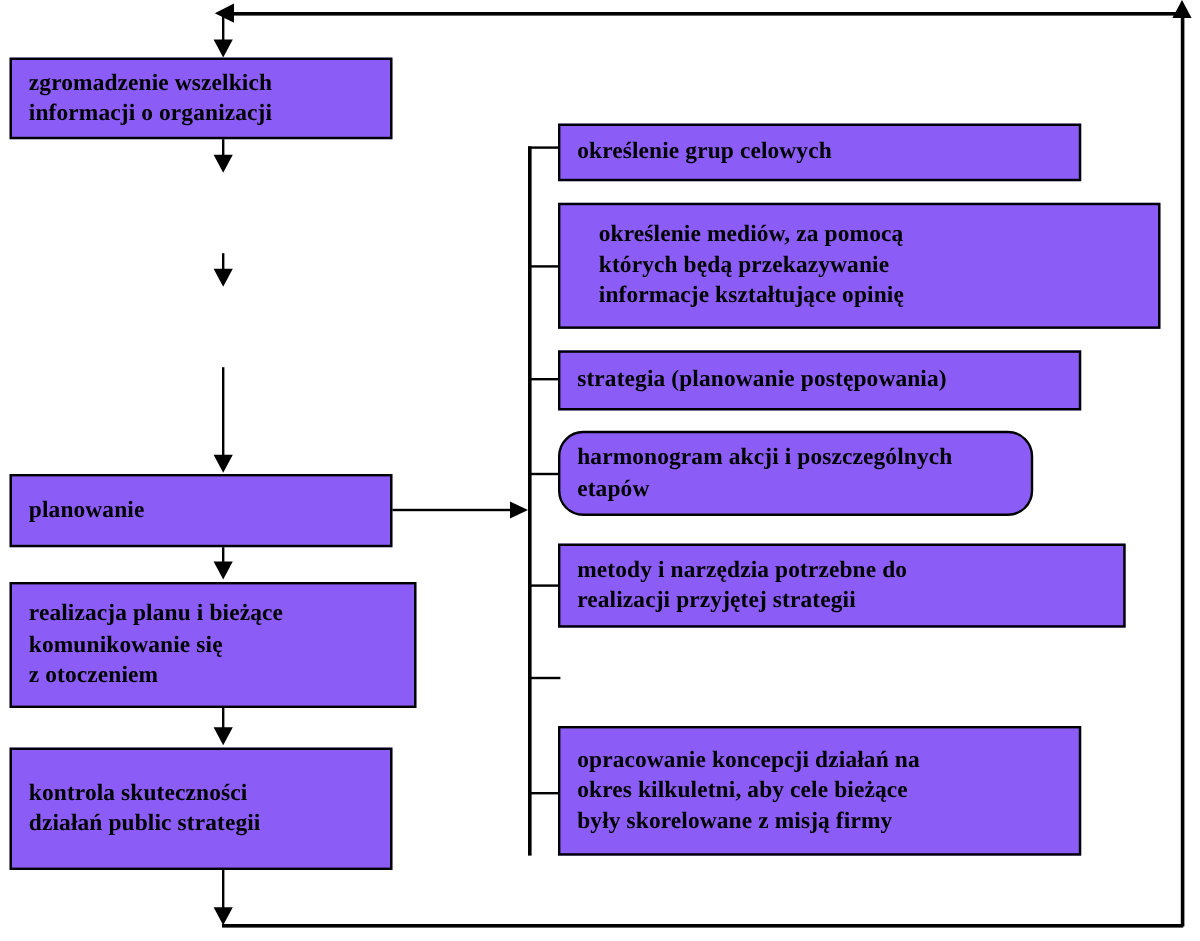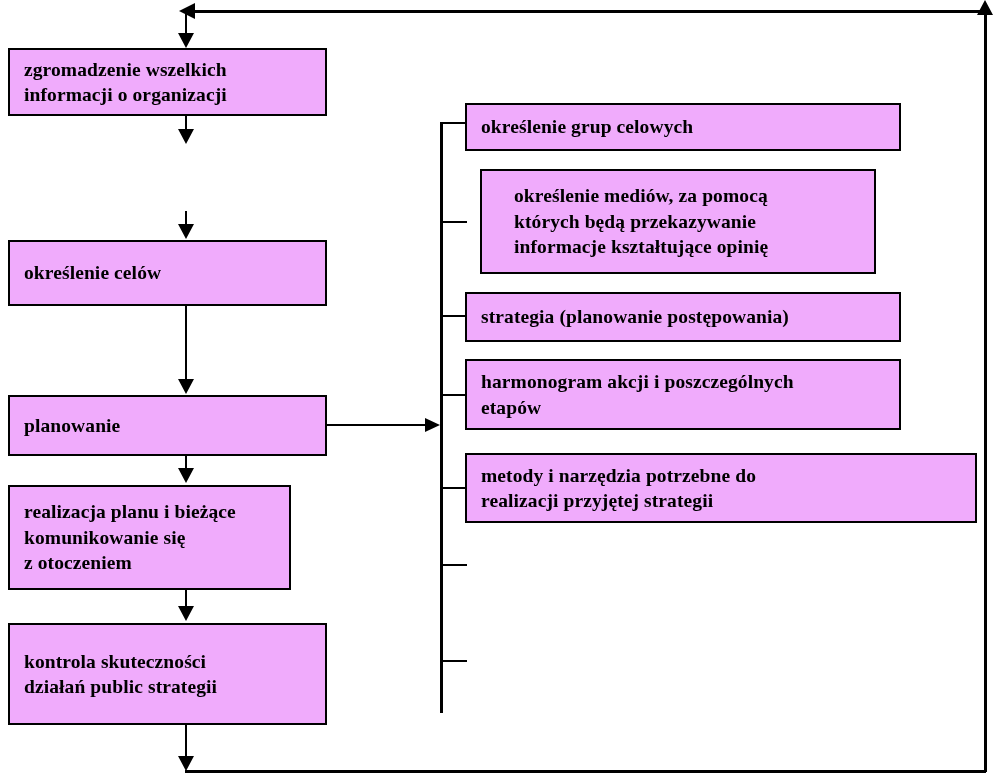--- a/index.html
+++ b/index.html
@@ -19,21 +19,21 @@
     width: 1000px;
     height: 784px;
     background: #ffffff;
     overflow: hidden;
   }
 
   
   .node {
     position: absolute;
     border: 2px solid #000000;
-    background: #f0abfc;
+    background: #8b5cf6;
     display: flex;
     align-items: center;
     justify-content: flex-start;
     padding: 2px 10px 2px 14px;
   }
   .node .node-text {
     font-family: "Liberation Serif", "DejaVu Serif", serif;
     font-weight: 700;
     font-size: 19.5px;
     line-height: 1.30;
@@ -102,29 +102,26 @@
   <div class="arrow-up" style="left:977px; top:0px;"></div>
 
   <div class="hline" style="left:185px; top:770px; width:801px;"></div>
 
   <div class="node left" style="left:8px; top:48px; width:319px; height:68px;">
     <span class="node-text">zgromadzenie wszelkich
 informacji o organizacji</span>
   </div>
 
 
-  <div class="node left" style="left:8px; top:240px; width:319px; height:66px;">
-    <span class="node-text">określenie celów</span>
-  </div>
 
   <div class="node left" style="left:8px; top:395px; width:319px; height:61px;">
     <span class="node-text">planowanie</span>
   </div>
 
-  <div class="node left" style="left:8px; top:485px; width:283px; height:105px;">
+  <div class="node left" style="left:8px; top:485px; width:339px; height:105px;">
     <span class="node-text">realizacja planu i bieżące
 komunikowanie się
 z otoczeniem</span>
   </div>
 
   <div class="node left" style="left:8px; top:623px; width:319px; height:102px;">
     <span class="node-text">kontrola skuteczności
 działań public strategii</span>
   </div>
 
@@ -156,35 +153,40 @@
   <div class="hline thin" style="left:440px; top:315px; width:27px;"></div>
   <div class="hline thin" style="left:440px; top:394px; width:27px;"></div>
   <div class="hline thin" style="left:440px; top:487px; width:27px;"></div>
   <div class="hline thin" style="left:440px; top:564px; width:27px;"></div>
   <div class="hline thin" style="left:440px; top:660px; width:27px;"></div>
 
   <div class="node right" style="left:465px; top:103px; width:436px; height:48px;">
     <span class="node-text">określenie grup celowych</span>
   </div>
 
-  <div class="node right" style="left:480px; top:169px; width:396px; height:105px;padding-left:32px;">
+  <div class="node right" style="left:465px; top:169px; width:502px; height:105px;padding-left:32px;">
     <span class="node-text">określenie mediów, za pomocą
 których będą przekazywanie
 informacje kształtujące opinię</span>
   </div>
 
   <div class="node right" style="left:465px; top:292px; width:436px; height:50px;">
     <span class="node-text">strategia (planowanie postępowania)</span>
   </div>
 
-  <div class="node right" style="left:465px; top:359px; width:436px; height:71px;">
+  <div class="node right" style="left:465px; top:359px; width:396px; height:71px;border-radius:21px;">
     <span class="node-text">harmonogram akcji i poszczególnych
 etapów</span>
   </div>
 
-  <div class="node right" style="left:465px; top:453px; width:512px; height:70px;align-items:center;">
+  <div class="node right" style="left:465px; top:453px; width:473px; height:70px;align-items:center;">
     <span class="node-text">metody i narzędzia potrzebne do
 realizacji przyjętej strategii</span>
   </div>
 
 
+  <div class="node right" style="left:465px; top:605px; width:436px; height:108px;">
+    <span class="node-text">opracowanie koncepcji działań na
+okres kilkuletni, aby cele bieżące
+były skorelowane z misją firmy</span>
+  </div>
 
 </div>
 
 </body></html>

